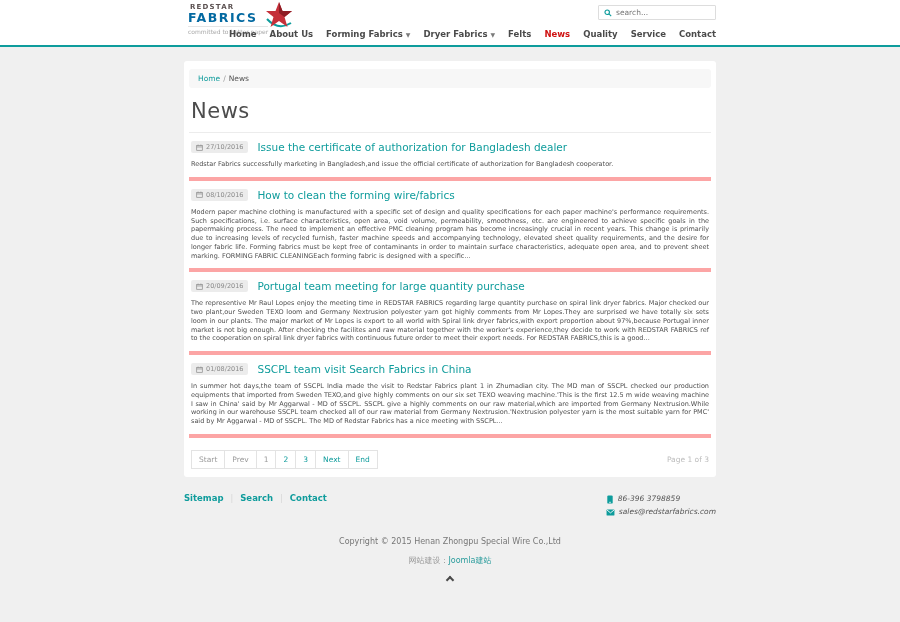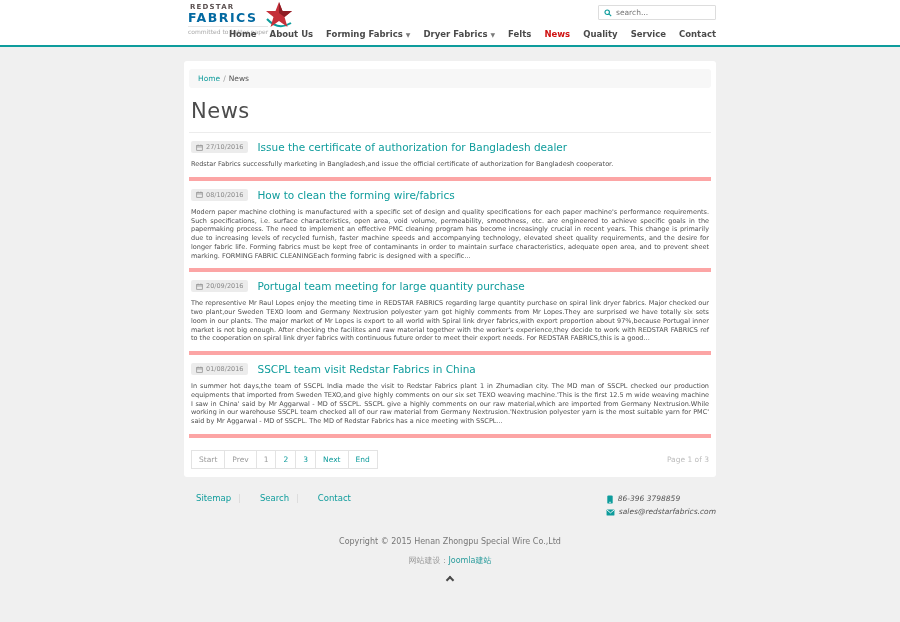--- a/index.html
+++ b/index.html
@@ -54,21 +54,21 @@
     font-size:7.5px; text-decoration:none; background:#fff;
   }
   .pagination li:first-child a { margin-left:0; }
   .pagination a.muted { color:#9a9a9a; cursor:default; }
   .pagination a.link { color:#0f9c9c; cursor:pointer; }
   .page-info { margin-left:auto; font-size:7.5px; color:#bcbcbc; }
 
   
   .footer-row { display:flex; margin-top:16px; align-items:flex-start; }
   .footer-links { display:flex; align-items:center; gap:7px; }
-  .footer-links a { color:#0f9c9c; font-size:8.5px; font-weight:normal; text-decoration:none; cursor:pointer;margin-left:12px; }
+  .footer-links a { color:#0f9c9c; font-size:8.5px; font-weight:bold; text-decoration:none; cursor:pointer; }
   .footer-links .vsep { color:#d5d5d5; font-size:8px; }
   .footer-contact { margin-left:auto; text-align:right; font-size:7.5px; color:#555; }
   .contact-line { display:flex; align-items:center; gap:4px; line-height:1.7;font-style:italic; }
   .copyright { text-align:center; font-size:8px; color:#777; margin-top:18px; }
   .builder { text-align:center; font-size:8px; color:#9a9a9a; margin-top:9px; }
   .builder a { color:#2a9c9c; text-decoration:none; cursor:pointer; }
   .back-top { width:14px; margin:9px auto 0; cursor:pointer; display:flex; justify-content:center; }
   .chev { display:block; width:6px; height:6px; border-top:2px solid #4a4a4a; border-right:2px solid #4a4a4a; transform:rotate(-45deg); margin-top:2px; }
 
   svg { display:block; }
@@ -205,21 +205,21 @@
         <span>
           <svg width="7" height="7" viewBox="0 0 10 10">
               <rect x="1" y="2" width="8" height="7" fill="none" stroke="#8a8a8a" stroke-width="1"></rect>
               <line x1="1" y1="4.2" x2="9" y2="4.2" stroke="#8a8a8a" stroke-width="1"></line>
               <line x1="3" y1="0.8" x2="3" y2="2.5" stroke="#8a8a8a" stroke-width="1"></line>
               <line x1="7" y1="0.8" x2="7" y2="2.5" stroke="#8a8a8a" stroke-width="1"></line>
             </svg>
         </span>
         <span>01/08/2016</span>
       </span>
-      <a class="news-title">SSCPL team visit Redstar Fabrics in China</a>
+      <a class="news-title">SSCPL team visit Search Fabrics in China</a>
     </div>
     <p class="news-excerpt">In summer hot days,the team of SSCPL India made the visit to Redstar Fabrics plant 1 in Zhumadian city. The MD man of SSCPL checked our production equipments that imported from Sweden TEXO,and give highly comments on our six set TEXO weaving machine.'This is the first 12.5 m wide weaving machine I saw in China' said by Mr Aggarwal - MD of SSCPL. SSCPL give a highly comments on our raw material,which are imported from Germany Nextrusion.While working in our warehouse SSCPL team checked all of our raw material from Germany Nextrusion.'Nextrusion polyester yarn is the most suitable yarn for PMC' said by Mr Aggarwal - MD of SSCPL. The MD of Redstar Fabrics has a nice meeting with SSCPL...</p>
   </article>
 
   <div class="pagination-row">
     <ul class="pagination">
       <li>
           <a class="muted">Start</a>
         </li>
       <li>

